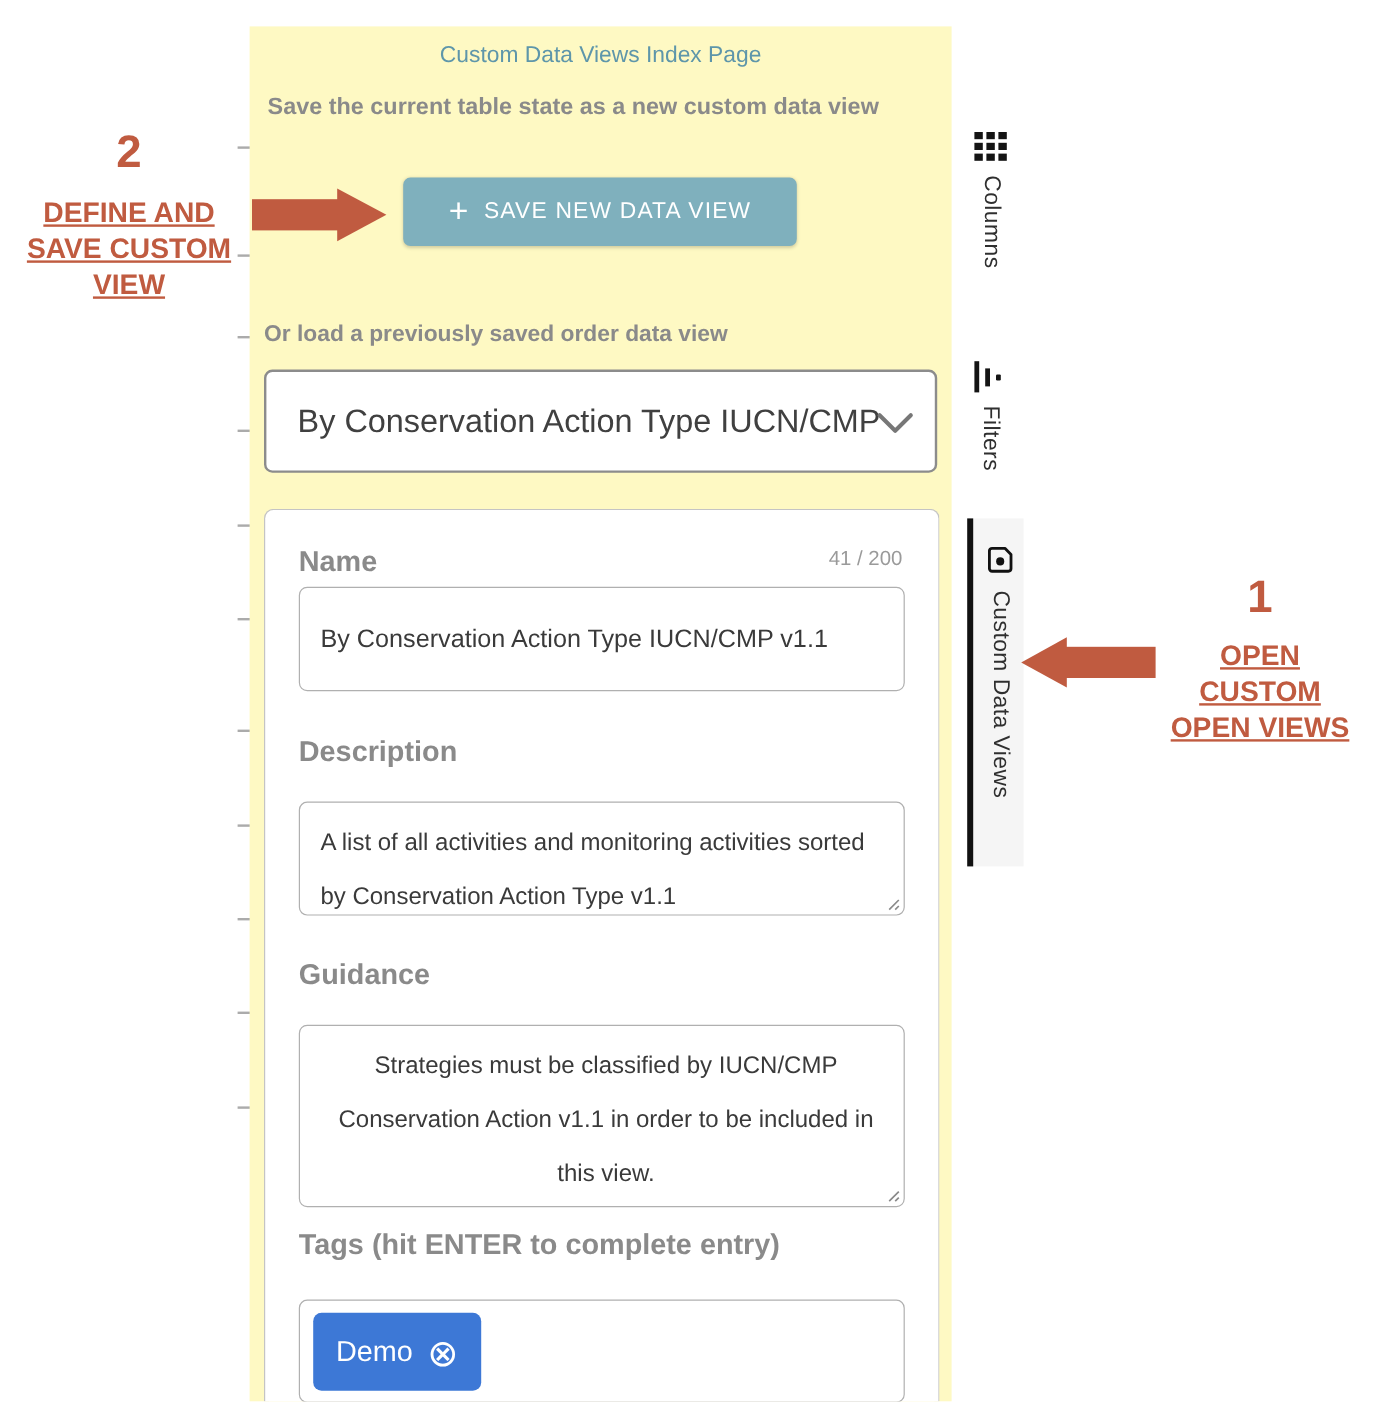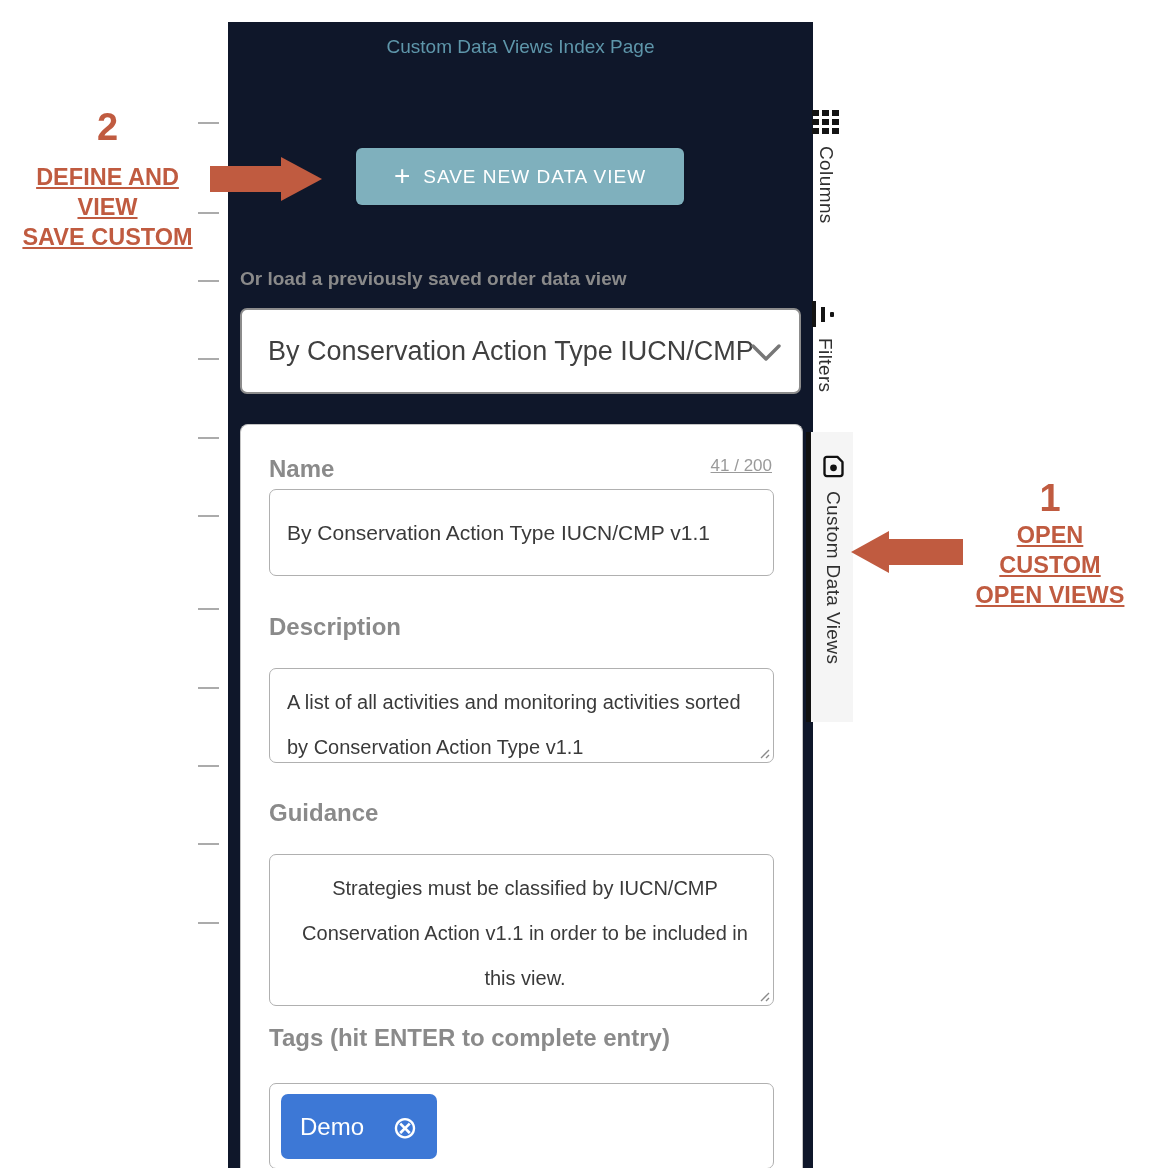--- a/index.html
+++ b/index.html
@@ -5,22 +5,22 @@
   * { margin:0; padding:0; box-sizing:border-box; }
   html,body { background:#ffffff; }
   body {
     font-family:"Liberation Sans","DejaVu Sans",sans-serif;
     width:1150px; height:1168px; position:relative; overflow:hidden;
   }
   .abs { position:absolute; }
 
   
   .panel {
-    left:228px; top:22px; width:585px; height:1146px;
-    background:#0f172a;
+    left:208px; top:22px; width:585px; height:1146px;
+    background:#fef9c3;
   }
   .index-link {
     left:0; top:14px; width:100%; text-align:center;
     color:#5e96aa; font-size:19px; cursor:pointer;
   }
   .intro {
     left:15px; top:52px; width:545px;
     color:#8a8a8a; font-size:19.5px; font-weight:bold; line-height:31px;
   }
   .save-btn {
@@ -45,37 +45,37 @@
   }
   .dropdown .chev { position:absolute; right:16px; top:32px; }
 
   
   .card {
     left:12px; top:402px; width:563px; height:744px;
     background:#ffffff; border:1px solid #c4c4c4;
     border-radius:8px 8px 0 0; border-bottom:none;
   }
   .fld-label { position:absolute; left:28px; color:#8a8a8a; font-size:24px; font-weight:bold; }
-  .counter { position:absolute; right:30px; top:31px; color:#9a9a9a; font-size:17px;text-decoration:underline; }
+  .counter { position:absolute; right:30px; top:31px; color:#9a9a9a; font-size:17px; }
   .tbox {
     position:absolute; left:28px; width:505px;
     background:#fff; border:1.5px solid #b0b0b0; border-radius:7px;
     color:#3a3a3a;
   }
   .name-box { top:64px; height:87px; display:flex; align-items:center; }
   .name-box .txt { padding-left:17px; font-size:21px; white-space:nowrap; overflow:hidden; }
   .area { font-size:20px; line-height:45px; padding:11px 10px 0 17px; overflow:hidden; }
   .desc-box { top:243px; height:95px; }
   .guid-box { top:429px; height:152px;text-align:center; }
   .resize-h { position:absolute; right:3px; bottom:3px; }
   .tags-box { top:658px; height:86px; }
   .tag-chip {
     position:absolute; left:11px; top:10px; height:65px;
     background:#3d78d6; border-radius:7px; color:#fff;
-    display:flex; align-items:center; gap:28px; padding:0 19px;
+    display:flex; align-items:center; gap:12px; padding:0 19px;
   }
   .tag-chip .t { font-size:24px; }
   .tag-chip .x { font-size:31px; font-weight:300; line-height:1; margin-top:2px; cursor:pointer; }
 
   
   .tab { position:absolute; cursor:pointer; }
   .tab-label {
     writing-mode:vertical-rl; text-orientation:mixed;
     font-size:19px; color:#2f2f2f; letter-spacing:0.4px;
   }
@@ -116,20 +116,21 @@
 <div class="abs tick" style="top:608px"></div>
 <div class="abs tick" style="top:687px"></div>
 <div class="abs tick" style="top:765px"></div>
 <div class="abs tick" style="top:843px"></div>
 <div class="abs tick" style="top:922px"></div>
 
 <div class="abs panel">
 
   <div class="abs index-link">Custom Data Views Index Page</div>
 
+  <div class="abs intro">Save the current table state as a new custom data view</div>
 
   <button class="abs save-btn">
     <span class="plus">+</span>
     <span class="lbl">SAVE NEW DATA VIEW</span>
   </button>
 
   <div class="abs load-label">Or load a previously saved order data view</div>
 
   <div class="abs dropdown">
     <span class="value">By Conservation Action Type IUCN/CMP v1.1</span>
@@ -199,29 +200,29 @@
     <path d="M6 3.5 h9.5 l4.5 4.5 v10.5 a2 2 0 0 1 -2 2 H6 a2 2 0 0 1 -2 -2 V5.5 a2 2 0 0 1 2 -2 z" fill="none" stroke="#111111" stroke-width="2.1" stroke-linejoin="round"></path>
     <circle cx="12" cy="13.2" r="3" fill="#111111"></circle>
   </svg>
   <div class="tab-label" style="margin:7px 0 0 11px">Custom Data Views</div>
 </div>
 
 <div class="abs ann" style="left:15px; top:106px; width:185px">
   <div class="ann-num">2</div>
   <div class="ann-lines" style="margin-top:13px">
     <div>DEFINE AND</div>
+    <div>SAVE CUSTOM</div>
     <div>VIEW</div>
-    <div>SAVE CUSTOM</div>
   </div>
 </div>
 <div class="abs arrow-body" style="left:210px; top:166px; width:72px; height:26px"></div>
 <div class="abs arrow-head-r" style="left:281px; top:157px"></div>
 
 <div class="abs ann" style="left:955px; top:477px; width:190px">
   <div class="ann-num">1</div>
-  <div class="ann-lines" style="margin-top:0">
+  <div class="ann-lines" style="margin-top:11px">
     <div>OPEN</div>
     <div>CUSTOM</div>
     <div>OPEN VIEWS</div>
   </div>
 </div>
 <div class="abs arrow-body" style="left:888px; top:539px; width:75px; height:26px"></div>
 <div class="abs arrow-head-l" style="left:851px; top:531px"></div>
 
 </body></html>

